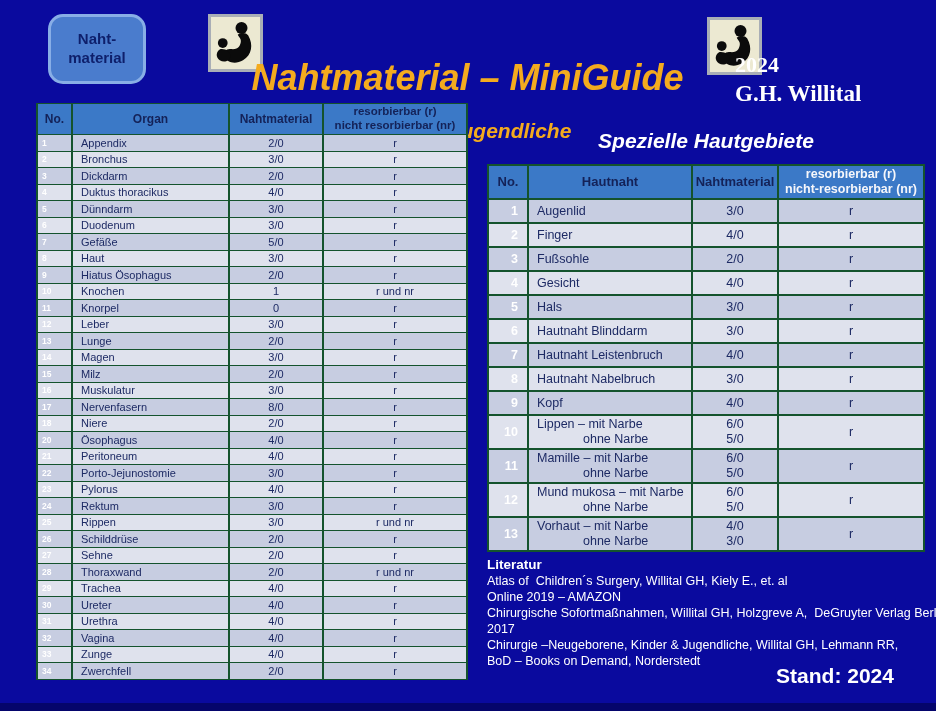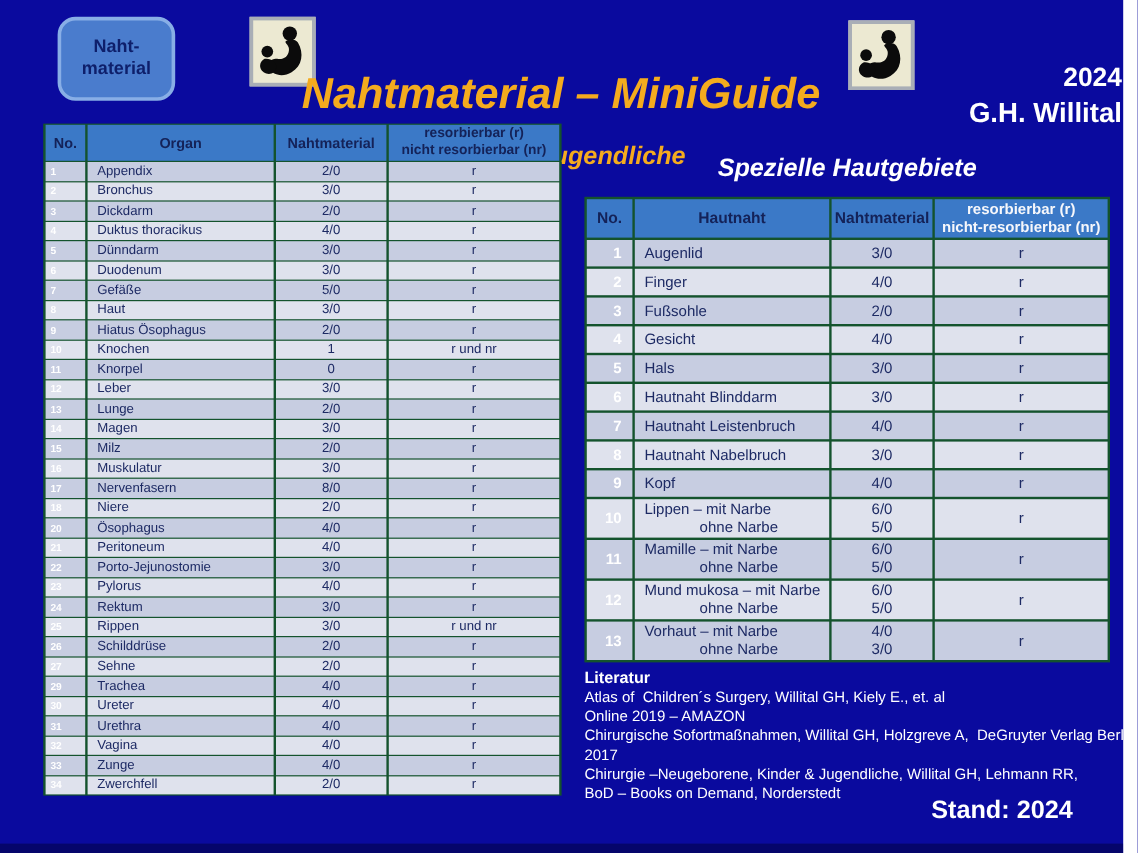--- a/index.html
+++ b/index.html
@@ -14,22 +14,22 @@
           color:#0e1f6b; font-weight:bold; font-size:15px; line-height:1.25;
           text-align:center; white-space:pre-line; }
   .logo { position:absolute; width:55px; height:58px; background:#ece9d2;
           border:3px solid #a9aeb6; display:flex; align-items:center; justify-content:center; }
   .logo-left  { left:208px; top:14px; }
   .logo-right { left:707px; top:17px; }
   .logo svg { width:45px; height:48px; }
   .title-block { position:absolute; left:235px; top:17px; width:465px; text-align:center; }
   .main-title { font-size:36px; font-weight:bold; font-style:italic; color:#f4ab1e; white-space:nowrap;margin-top:40px; }
   .subtitle   { font-size:21px; font-weight:bold; font-style:italic; color:#f4ab1e; margin-top:20px; }
-  .year-block { position:absolute; left:735px; top:52px; width:200px; text-align:right;
-                color:#ffffff; font-weight:bold; }
+  .year-block { position:absolute; left:735px; top:52px; width:200px; text-align:left;
+                color:#ffffff; font-weight:bold;font-family:Liberation Serif, serif; }
   .year   { font-size:22px; }
   .author { font-size:23px; margin-top:3px; }
 
   
   .tbl { position:absolute; border-collapse:separate; background:#14532d; table-layout:fixed; }
   .tbl th { background:#3b79c7; color:#142258; font-weight:bold; white-space:pre-line;
             vertical-align:middle; text-align:center; }
   .tbl tbody td { color:#1d2a64; vertical-align:middle; overflow:hidden; }
   .tbl tbody tr:nth-child(odd) td  { background:#c7cde1; }
   .tbl tbody tr:nth-child(even) td { background:#dfe2ed; }
@@ -372,20 +372,30 @@
           <td class="no-cell">27</td>
           <td class="name-cell">
             <div>Sehne</div>
           </td>
           <td class="material-cell">
             <div>2/0</div>
           </td>
           <td class="resorb-cell">r</td>
         </tr>
         <tr>
+          <td class="no-cell">28</td>
+          <td class="name-cell">
+            <div>Thoraxwand</div>
+          </td>
+          <td class="material-cell">
+            <div>2/0</div>
+          </td>
+          <td class="resorb-cell">r und nr</td>
+        </tr>
+        <tr>
           <td class="no-cell">29</td>
           <td class="name-cell">
             <div>Trachea</div>
           </td>
           <td class="material-cell">
             <div>4/0</div>
           </td>
           <td class="resorb-cell">r</td>
         </tr>
         <tr>

